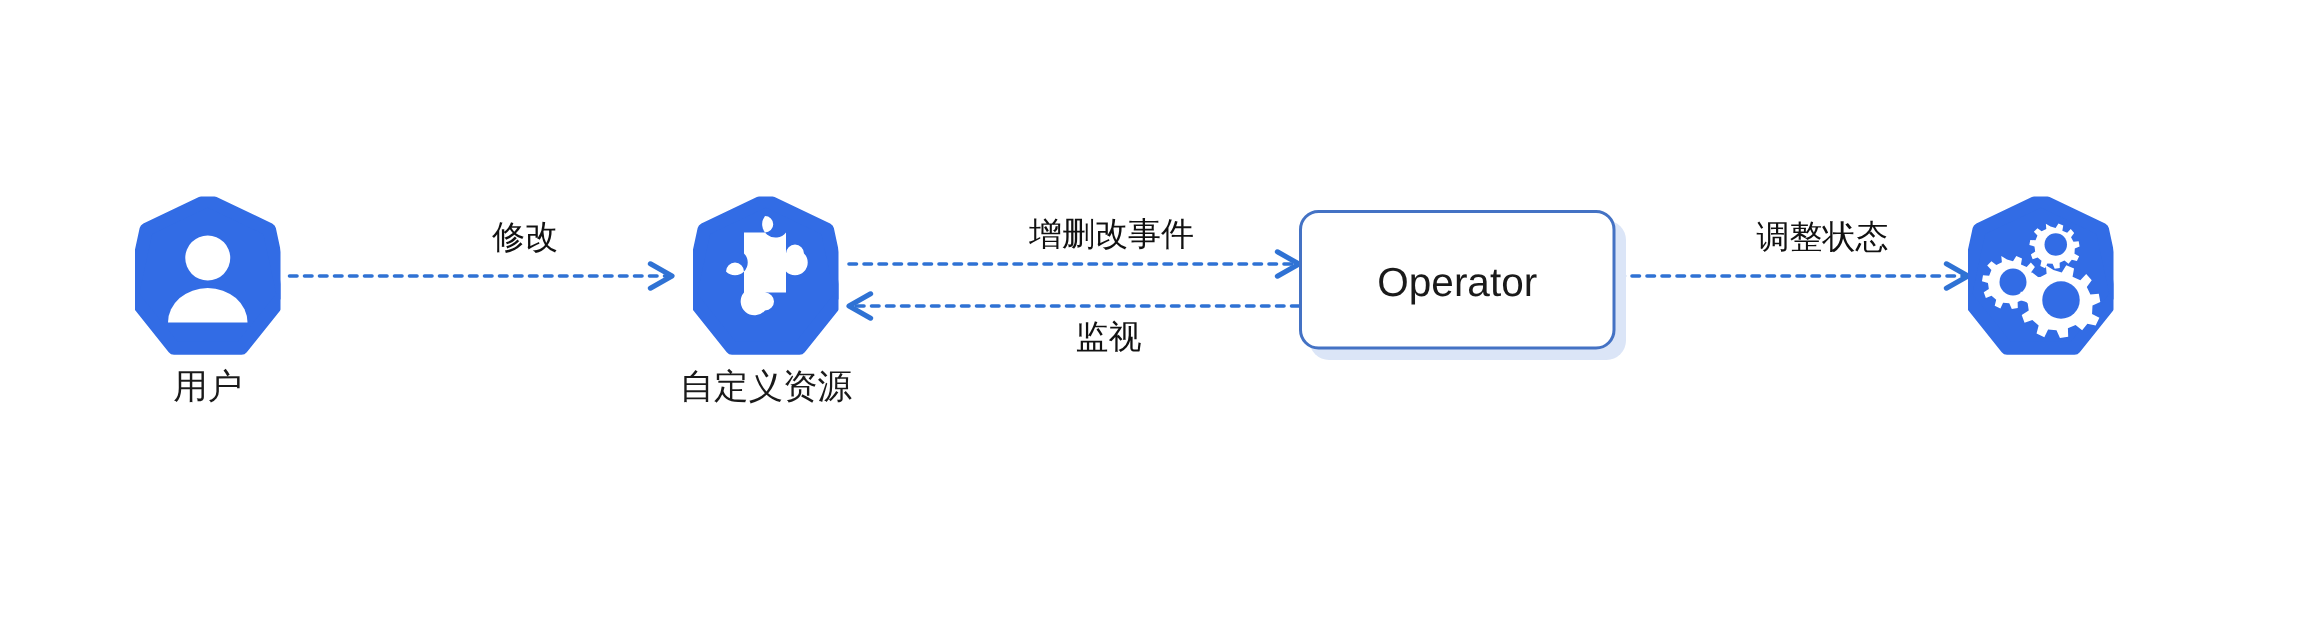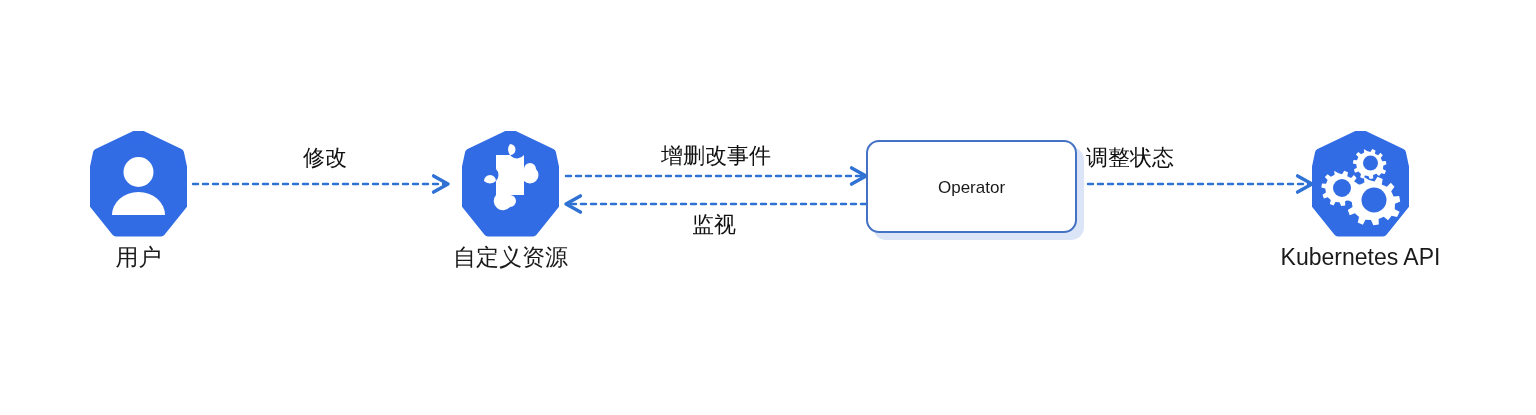--- a/index.html
+++ b/index.html
@@ -41,39 +41,40 @@
     white-space: nowrap;
   }
   .edge-label {
     position: absolute;
     text-align: center;
     color: #111111;
     font-size: 22px;
     line-height: 26px;
     white-space: nowrap;
     transform: translateX(-50%);
+    margin-left: 25px;
   }
   .op-box {
     position: absolute;
     box-sizing: border-box;
     background: #ffffff;
     border: 2px solid #4472c4;
     border-radius: 13px;
   }
   .op-shadow {
     position: absolute;
     background: #dbe5f7;
     border-radius: 13px;
   }
   .op-text {
     position: absolute;
     width: 100%;
     text-align: center;
     color: #1a1a1a;
-    font-size: 17px;
+    font-size: 27px;
     line-height: 30px;
     white-space: nowrap;
   }
 </style>
 </head>
 <body>
 
 <div id="diagram">
 
   <svg width="1536" height="415" style="position:absolute;left:0;top:0;">
@@ -154,24 +155,23 @@
         <path d="M55 20 l3.4 1 1.9-3 3.2 1.4 -0.6 3.4 3.2 1.4 2.4-2.5 2.3 2.6 -2.1 2.8 1.6 3.1 3.5-0.3 0.6 3.4 -3.2 1.4 -0.2 3.5 3.1 1.6 -1.5 3.2 -3.4-0.8 -2.2 2.7 -2.7-2.2 -3.2 1.4 0.1 3.5 -3.4 0.5 -1.4-3.2 -3.5-0.3 -1.5 3.2 -3.2-1.5 0.8-3.4 -2.6-2.3 -3.3 1.2 -1.2-3.2 2.9-1.9 -0.5-3.4 -3.4-0.9 0.6-3.4 3.5 0.2 1.3-3.2 -2.4-2.5 2.4-2.4 2.8 2.1 3.1-1.6 -0.3-3.5 z"></path>
         <circle cx="58.5" cy="32" r="7.5" fill="#326ce5"></circle>
 
         <path d="M26 42 l4 1.2 2.2-3.5 3.8 1.6 -0.7 4 3.8 1.7 2.8-3 2.7 3 -2.4 3.3 1.8 3.7 4.1-0.4 0.7 4 -3.8 1.7 -0.2 4.1 3.6 1.8 -1.8 3.8 -4-0.9 -2.6 3.2 -3.2-2.6 -3.7 1.6 0.1 4.1 -4 0.6 -1.7-3.8 -4.1-0.3 -1.8 3.7 -3.8-1.7 1-4 -3.1-2.7 -3.8 1.4 -1.4-3.8 3.4-2.2 -0.6-4 -4-1.1 0.7-4 4.1 0.3 1.5-3.8 -2.8-3 2.8-2.8 3.3 2.5 3.7-1.9 -0.4-4.1 z"></path>
         <circle cx="30" cy="57" r="9" fill="#326ce5"></circle>
 
         <path d="M57 49 l5.5 1.6 3-4.8 5.2 2.2 -1 5.5 5.2 2.3 3.9-4.1 3.7 4.1 -3.3 4.5 2.4 5.1 5.6-0.5 1 5.5 -5.2 2.3 -0.3 5.6 4.9 2.5 -2.5 5.2 -5.5-1.2 -3.5 4.4 -4.4-3.5 -5.1 2.2 0.2 5.6 -5.5 0.8 -2.3-5.2 -5.6-0.4 -2.5 5.1 -5.2-2.4 1.4-5.4 -4.2-3.7 -5.2 1.9 -1.9-5.2 4.7-3 -0.8-5.5 -5.5-1.5 0.9-5.5 5.6 0.4 2.1-5.2 -3.9-4.1 3.9-3.9 4.5 3.4 5.1-2.6 -0.5-5.6 z"></path>
         <circle cx="62" cy="69" r="12.5" fill="#326ce5"></circle>
       </g>
     </svg>
-    <div class="node-label" style="top:112px;">Kubernetes API</div>
   </div>
 
   <div class="edge-label" style="left:325px; top:145px;">修改</div>
 
   <div class="edge-label" style="left:716px; top:145px;font-family:Liberation Mono, monospace;">增删改事件</div>
 
   <div class="edge-label" style="left:714px; top:214px;font-family:Liberation Mono, monospace;">监视</div>
 
-  <div class="edge-label" style="left:1130px; top:145px;">调整状态</div>
+  <div class="edge-label" style="left:1190px; top:145px;">调整状态</div>
 
 </div>
 
 </body></html>

